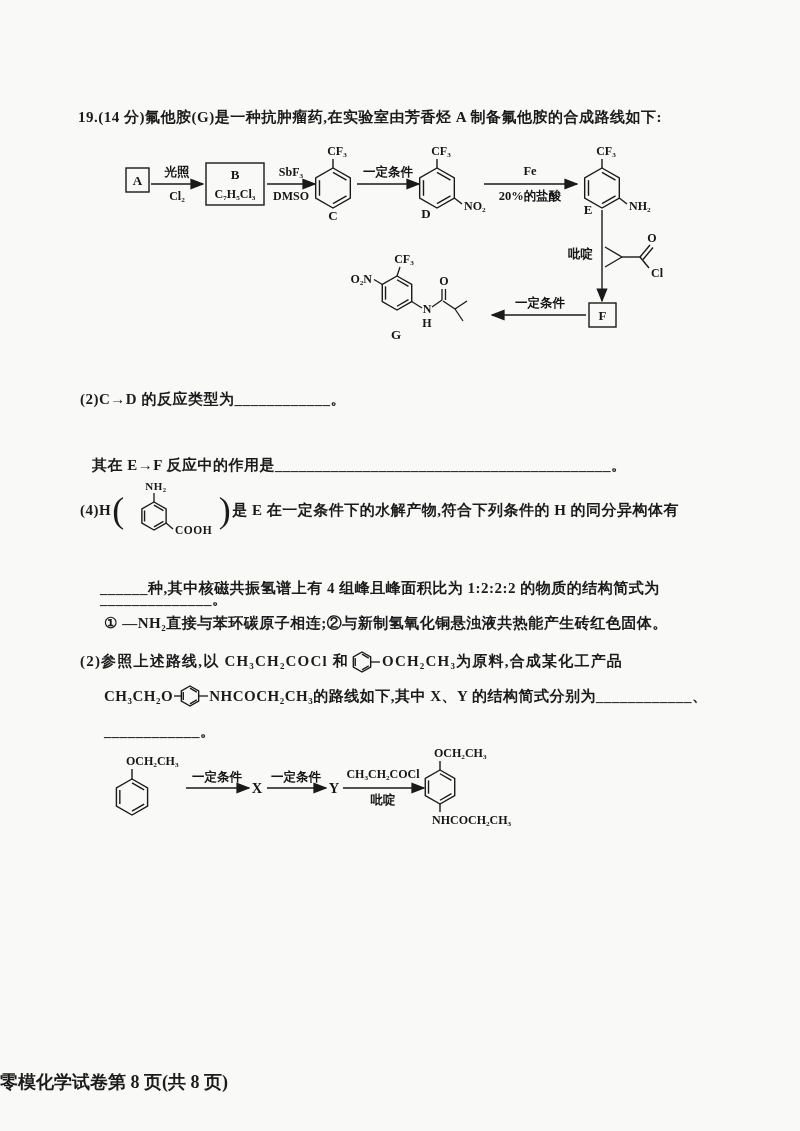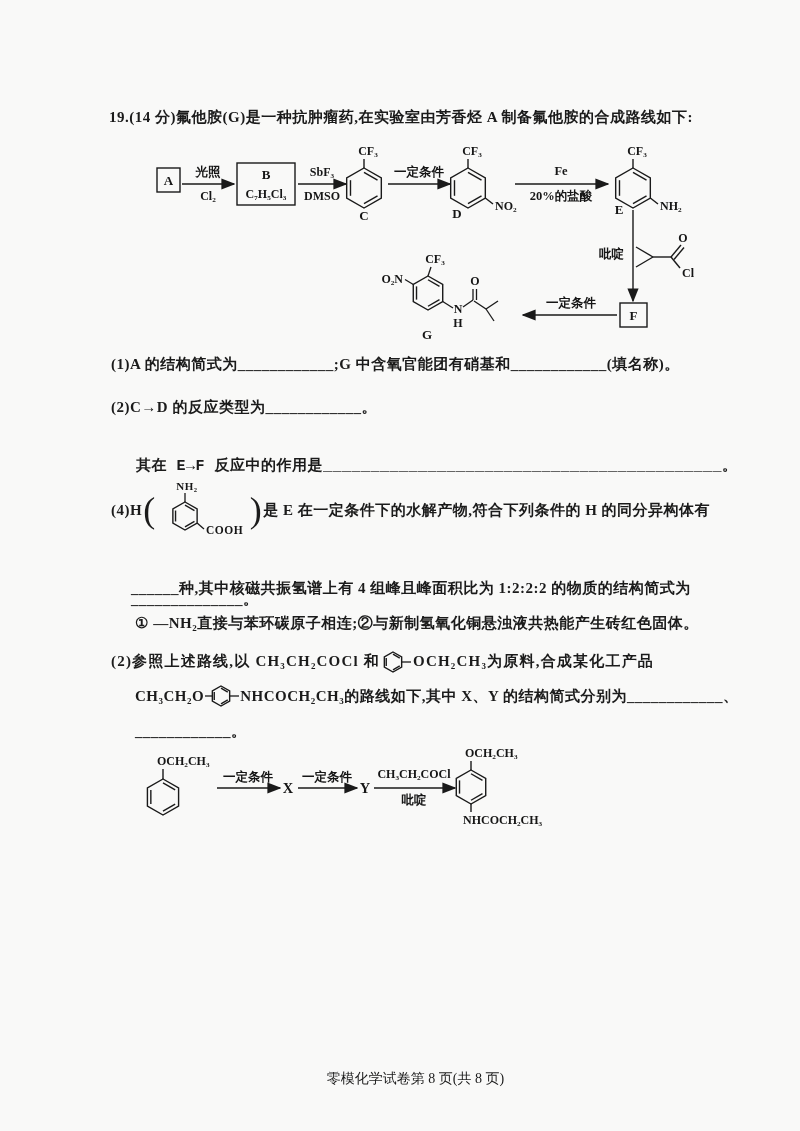--- a/index.html
+++ b/index.html
@@ -2,37 +2,37 @@
 <html><head>
 <meta charset="utf-8">
 <style>
   html,body{margin:0;padding:0;}
   body{
     width:800px;height:1131px;position:relative;
     background:#f9f9f8;
     font-family:"Liberation Serif","DejaVu Serif",serif;
     color:#1b1b1b;
   }
-  .page{position:absolute;inset:0;margin-left:31px;}
+  .page{position:absolute;inset:0;}
   .tline{
     position:absolute;white-space:nowrap;
     font-size:15px;font-weight:700;letter-spacing:0.5px;
   }
   .flexrow{display:flex;align-items:center;}
   .bigparen{font-size:36px;font-weight:400;line-height:1;padding:0 1px;}
   svg text{
     font-family:"Liberation Serif","DejaVu Serif",serif;
     fill:#161616;font-weight:700;
   }
   .t11{font-size:11px;} .t115{font-size:11.5px;}
   .t12{font-size:12px;} .t125{font-size:12.5px;}
   .t13{font-size:13px;} .t14{font-size:14.5px;}
   .footer{
-    position:absolute;top:1070px;left:0;width:100%;text-align:center;
-    font-size:14px;font-weight:400;
+    position:absolute;top:1070px;left:0;width:100%;text-align:left;
+    font-size:18px;font-weight:700;
   }
 </style>
 </head>
 <body>
 
 <div class="page">
 
   <div class="tline" style="left:78px;top:108px;">19.(14 分)氟他胺(G)是一种抗肿瘤药,在实验室由芳香烃 A 制备氟他胺的合成路线如下:</div>
 
   <svg style="position:absolute;left:0;top:130px;" width="800" height="215" viewBox="0 0 800 215">
@@ -130,25 +130,24 @@
       </g>
       <text x="404" y="133" text-anchor="middle" class="t12">CF₃</text>
       <text x="372" y="153" text-anchor="end" class="t12">O₂N</text>
       <text x="427" y="183" text-anchor="middle" class="t12">N</text>
       <text x="427" y="197" text-anchor="middle" class="t12">H</text>
       <text x="444" y="155" text-anchor="middle" class="t12">O</text>
       <text x="396" y="209" text-anchor="middle" class="t13">G</text>
     </g>
   </svg>
 
-  <div class="tline" style="left:80px;top:355px;">(1)A 的结构简式为____________;G 中含氧官能团有硝基和____________(填名称)。</div>
-
-  <div class="tline" style="left:80px;top:398px;">(2)C→D 的反应类型为____________。</div>
-
-  <div class="tline" style="left:105px;top:456px;font-family:Liberation Mono, monospace;">其在 E→F 反应中的作用是__________________________________________。</div>
+
+  <div class="tline" style="left:80px;top:390px;">(2)C→D 的反应类型为____________。</div>
+
+  <div class="tline" style="left:92px;top:456px;">其在 E→F 反应中的作用是__________________________________________。</div>
 
   <div class="tline flexrow" style="left:80px;top:478px;">
     <span>(4)H</span>
     <span class="bigparen">(</span>
     <svg width="92" height="64" viewBox="0 0 92 64">
       <use href="#benz" transform="translate(28,38) scale(0.7)"></use>
       <line x1="28" y1="24" x2="28" y2="15" stroke="#1a1a1a" stroke-width="1.3"></line>
       <text x="30" y="12" text-anchor="middle" class="t11">NH₂</text>
       <line x1="40.1" y1="45" x2="47" y2="51" stroke="#1a1a1a" stroke-width="1.3"></line>
       <text x="49" y="56" text-anchor="start" class="t115">COOH</text>

